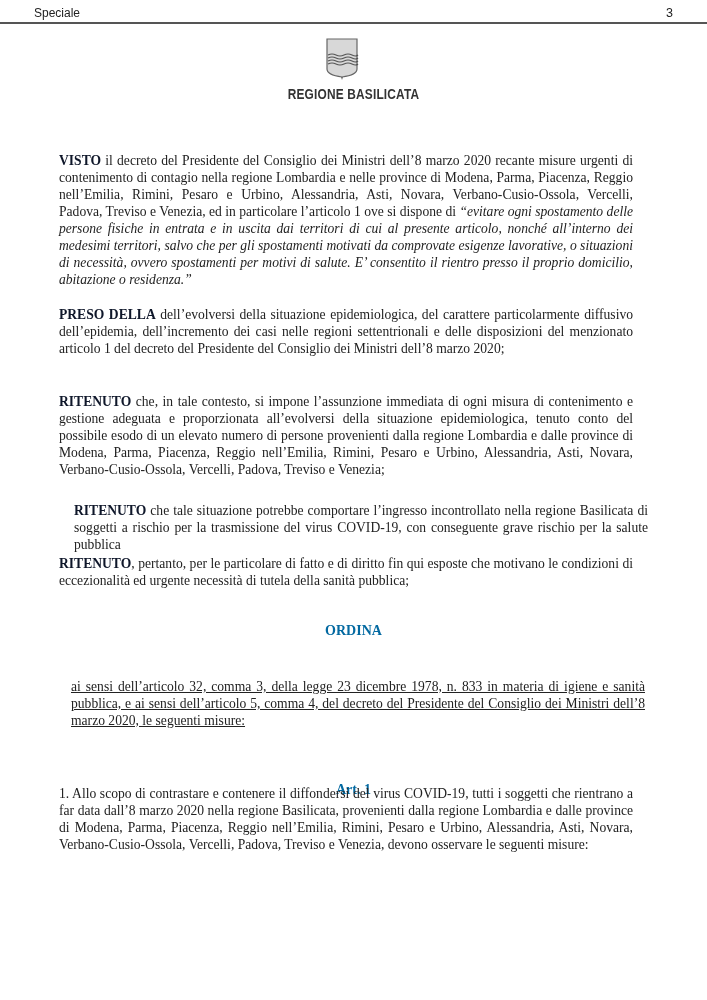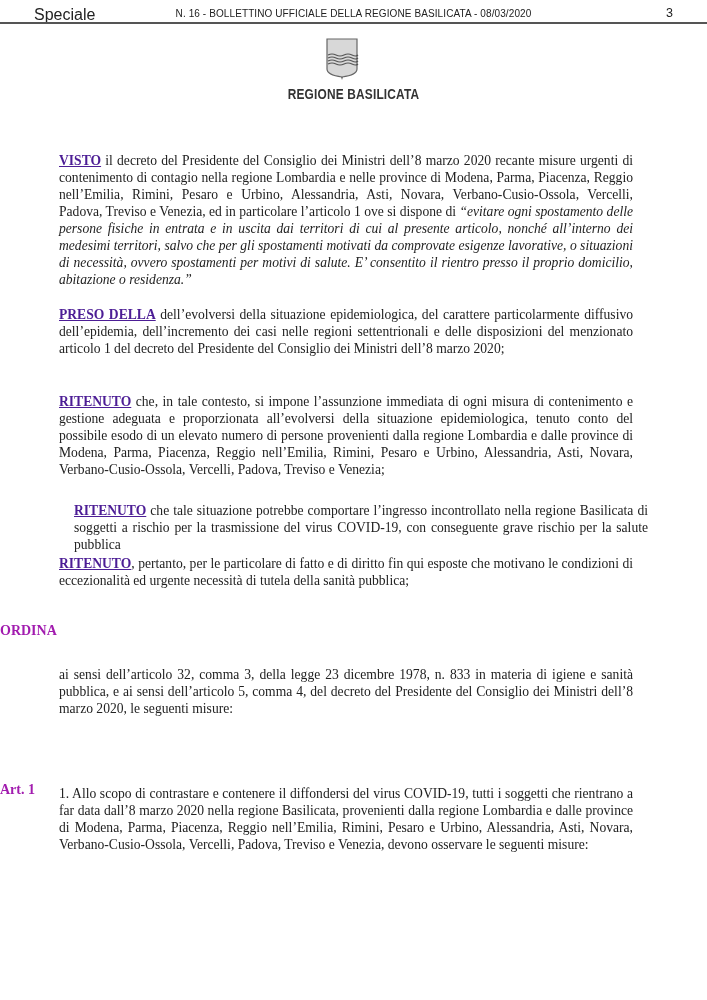--- a/index.html
+++ b/index.html
@@ -1,34 +1,33 @@
 <!DOCTYPE html>
 <html><head>
 <meta charset="utf-8">
 <style>
   html, body { margin: 0; padding: 0; background: #ffffff; }
   body { width: 707px; height: 1000px; position: relative; overflow: hidden; color: #1a1a1a; }
   .header { position: absolute; left: 0; top: 0; width: 707px; height: 22px; }
-  .header .left { position: absolute; left: 34px; top: 6px; font-family: "Liberation Sans", sans-serif; font-size: 16px; color: #222; }
+  .header .left { position: absolute; left: 34px; top: 6px; font-family: "Liberation Sans", sans-serif; font-size: 12px; color: #222; }
   .header .center { position: absolute; left: 0; width: 707px; top: 8px; text-align: center; font-family: "Liberation Sans", sans-serif; font-size: 10px; color: #222; letter-spacing: 0.1px; }
   .header .right { position: absolute; right: 34px; top: 6px; font-family: "Liberation Sans", sans-serif; font-size: 12.5px; color: #222; }
   .rule { position: absolute; left: 0; top: 22px; width: 707px; height: 2px; background: #555; }
   .emblem { position: absolute; left: 325px; top: 37px; width: 34px; height: 44px; }
   .region-title { position: absolute; left: 0; width: 707px; top: 86px; text-align: center; font-family: "Liberation Sans", sans-serif; font-size: 14px; font-weight: bold; color: #333; transform: scaleX(0.85); letter-spacing: 0.2px; }
   .para { position: absolute; left: 59px; width: 574px; font-family: "Liberation Serif", serif; font-size: 13.6px; line-height: 17px; text-align: justify; color: #222; }
-  .para b { font-weight: bold; color: #4c1d95; text-decoration: underline; }
+  .para b { font-weight: bold; color: #0f172a; }
   .para i { }
-  .centered { position: absolute; left: 0; width: 707px; font-family: "Liberation Serif", serif; font-weight: bold; font-size: 14px; color: #a21caf; }
+  .centered { position: absolute; left: 0; width: 707px; text-align: center; font-family: "Liberation Serif", serif; font-weight: bold; font-size: 14px; color: #0369a1; }
 </style>
 </head>
 <body>
 
 <div class="header">
   <span class="left">Speciale</span>
-  <span class="center">N. 16 - BOLLETTINO UFFICIALE DELLA REGIONE BASILICATA - 08/03/2020</span>
   <span class="right">3</span>
 </div>
 <div class="rule"></div>
 
 <svg class="emblem" viewBox="0 0 34 44">
   <path d="M2 2 H32 V32 Q32 38 17 40 Q2 38 2 32 Z" fill="#d8d8d8" stroke="#666" stroke-width="1.2"></path>
   <path d="M3 18 Q7 16 11 18 T19 18 T27 18 T33 18" fill="none" stroke="#555" stroke-width="1.2"></path>
   <path d="M3 21 Q7 19 11 21 T19 21 T27 21 T33 21" fill="none" stroke="#555" stroke-width="1.2"></path>
   <path d="M3 24 Q7 22 11 24 T19 24 T27 24 T33 24" fill="none" stroke="#555" stroke-width="1.2"></path>
   <path d="M3 27 Q7 25 11 27 T19 27 T27 27 T33 27" fill="none" stroke="#555" stroke-width="1.2"></path>
@@ -42,17 +41,17 @@
 <p class="para" style="top:306px; margin:0;"><b>PRESO DELLA</b><span> dell’evolversi della situazione epidemiologica, del carattere particolarmente diffusivo dell’epidemia, dell’incremento dei casi nelle regioni settentrionali e delle disposizioni del menzionato articolo 1 del decreto del Presidente del Consiglio dei Ministri dell’8 marzo 2020;</span></p>
 
 <p class="para" style="top:393px; margin:0;"><b>RITENUTO</b><span> che, in tale contesto, si impone l’assunzione immediata di ogni misura di contenimento e gestione adeguata e proporzionata all’evolversi della situazione epidemiologica, tenuto conto del possibile esodo di un elevato numero di persone provenienti dalla regione Lombardia e dalle province di Modena, Parma, Piacenza, Reggio nell’Emilia, Rimini, Pesaro e Urbino, Alessandria, Asti, Novara, Verbano-Cusio-Ossola, Vercelli, Padova, Treviso e Venezia;</span></p>
 
 <p class="para" style="top:487px; margin:15px;"><b>RITENUTO</b><span> che tale situazione potrebbe comportare l’ingresso incontrollato nella regione Basilicata di soggetti a rischio per la trasmissione del virus COVID-19, con conseguente grave rischio per la salute pubblica</span></p>
 
 <p class="para" style="top:555px; margin:0;"><b>RITENUTO</b><span>, pertanto, per le particolare di fatto e di diritto fin qui esposte che motivano le condizioni di eccezionalità ed urgente necessità di tutela della sanità pubblica;</span></p>
 
 <div class="centered" style="top:623px;">ORDINA</div>
 
-<p class="para" style="top:666px; margin:0;">ai sensi dell’articolo 32, comma 3, della legge 23 dicembre 1978, n. 833 in materia di igiene e sanità pubblica, e ai sensi dell’articolo 5, comma 4, del decreto del Presidente del Consiglio dei Ministri dell’8 marzo 2020, le seguenti misure:</p>
+<p class="para" style="top:666px; margin:12px;text-decoration:underline;">ai sensi dell’articolo 32, comma 3, della legge 23 dicembre 1978, n. 833 in materia di igiene e sanità pubblica, e ai sensi dell’articolo 5, comma 4, del decreto del Presidente del Consiglio dei Ministri dell’8 marzo 2020, le seguenti misure:</p>
 
 <div class="centered" style="top:782px;">Art. 1</div>
 
 <p class="para" style="top:785px; margin:0;">1. Allo scopo di contrastare e contenere il diffondersi del virus COVID-19, tutti i soggetti che rientrano a far data dall’8 marzo 2020 nella regione Basilicata, provenienti dalla regione Lombardia e dalle province di Modena, Parma, Piacenza, Reggio nell’Emilia, Rimini, Pesaro e Urbino, Alessandria, Asti, Novara, Verbano-Cusio-Ossola, Vercelli, Padova, Treviso e Venezia, devono osservare le seguenti misure:</p>
 
 </body></html>

